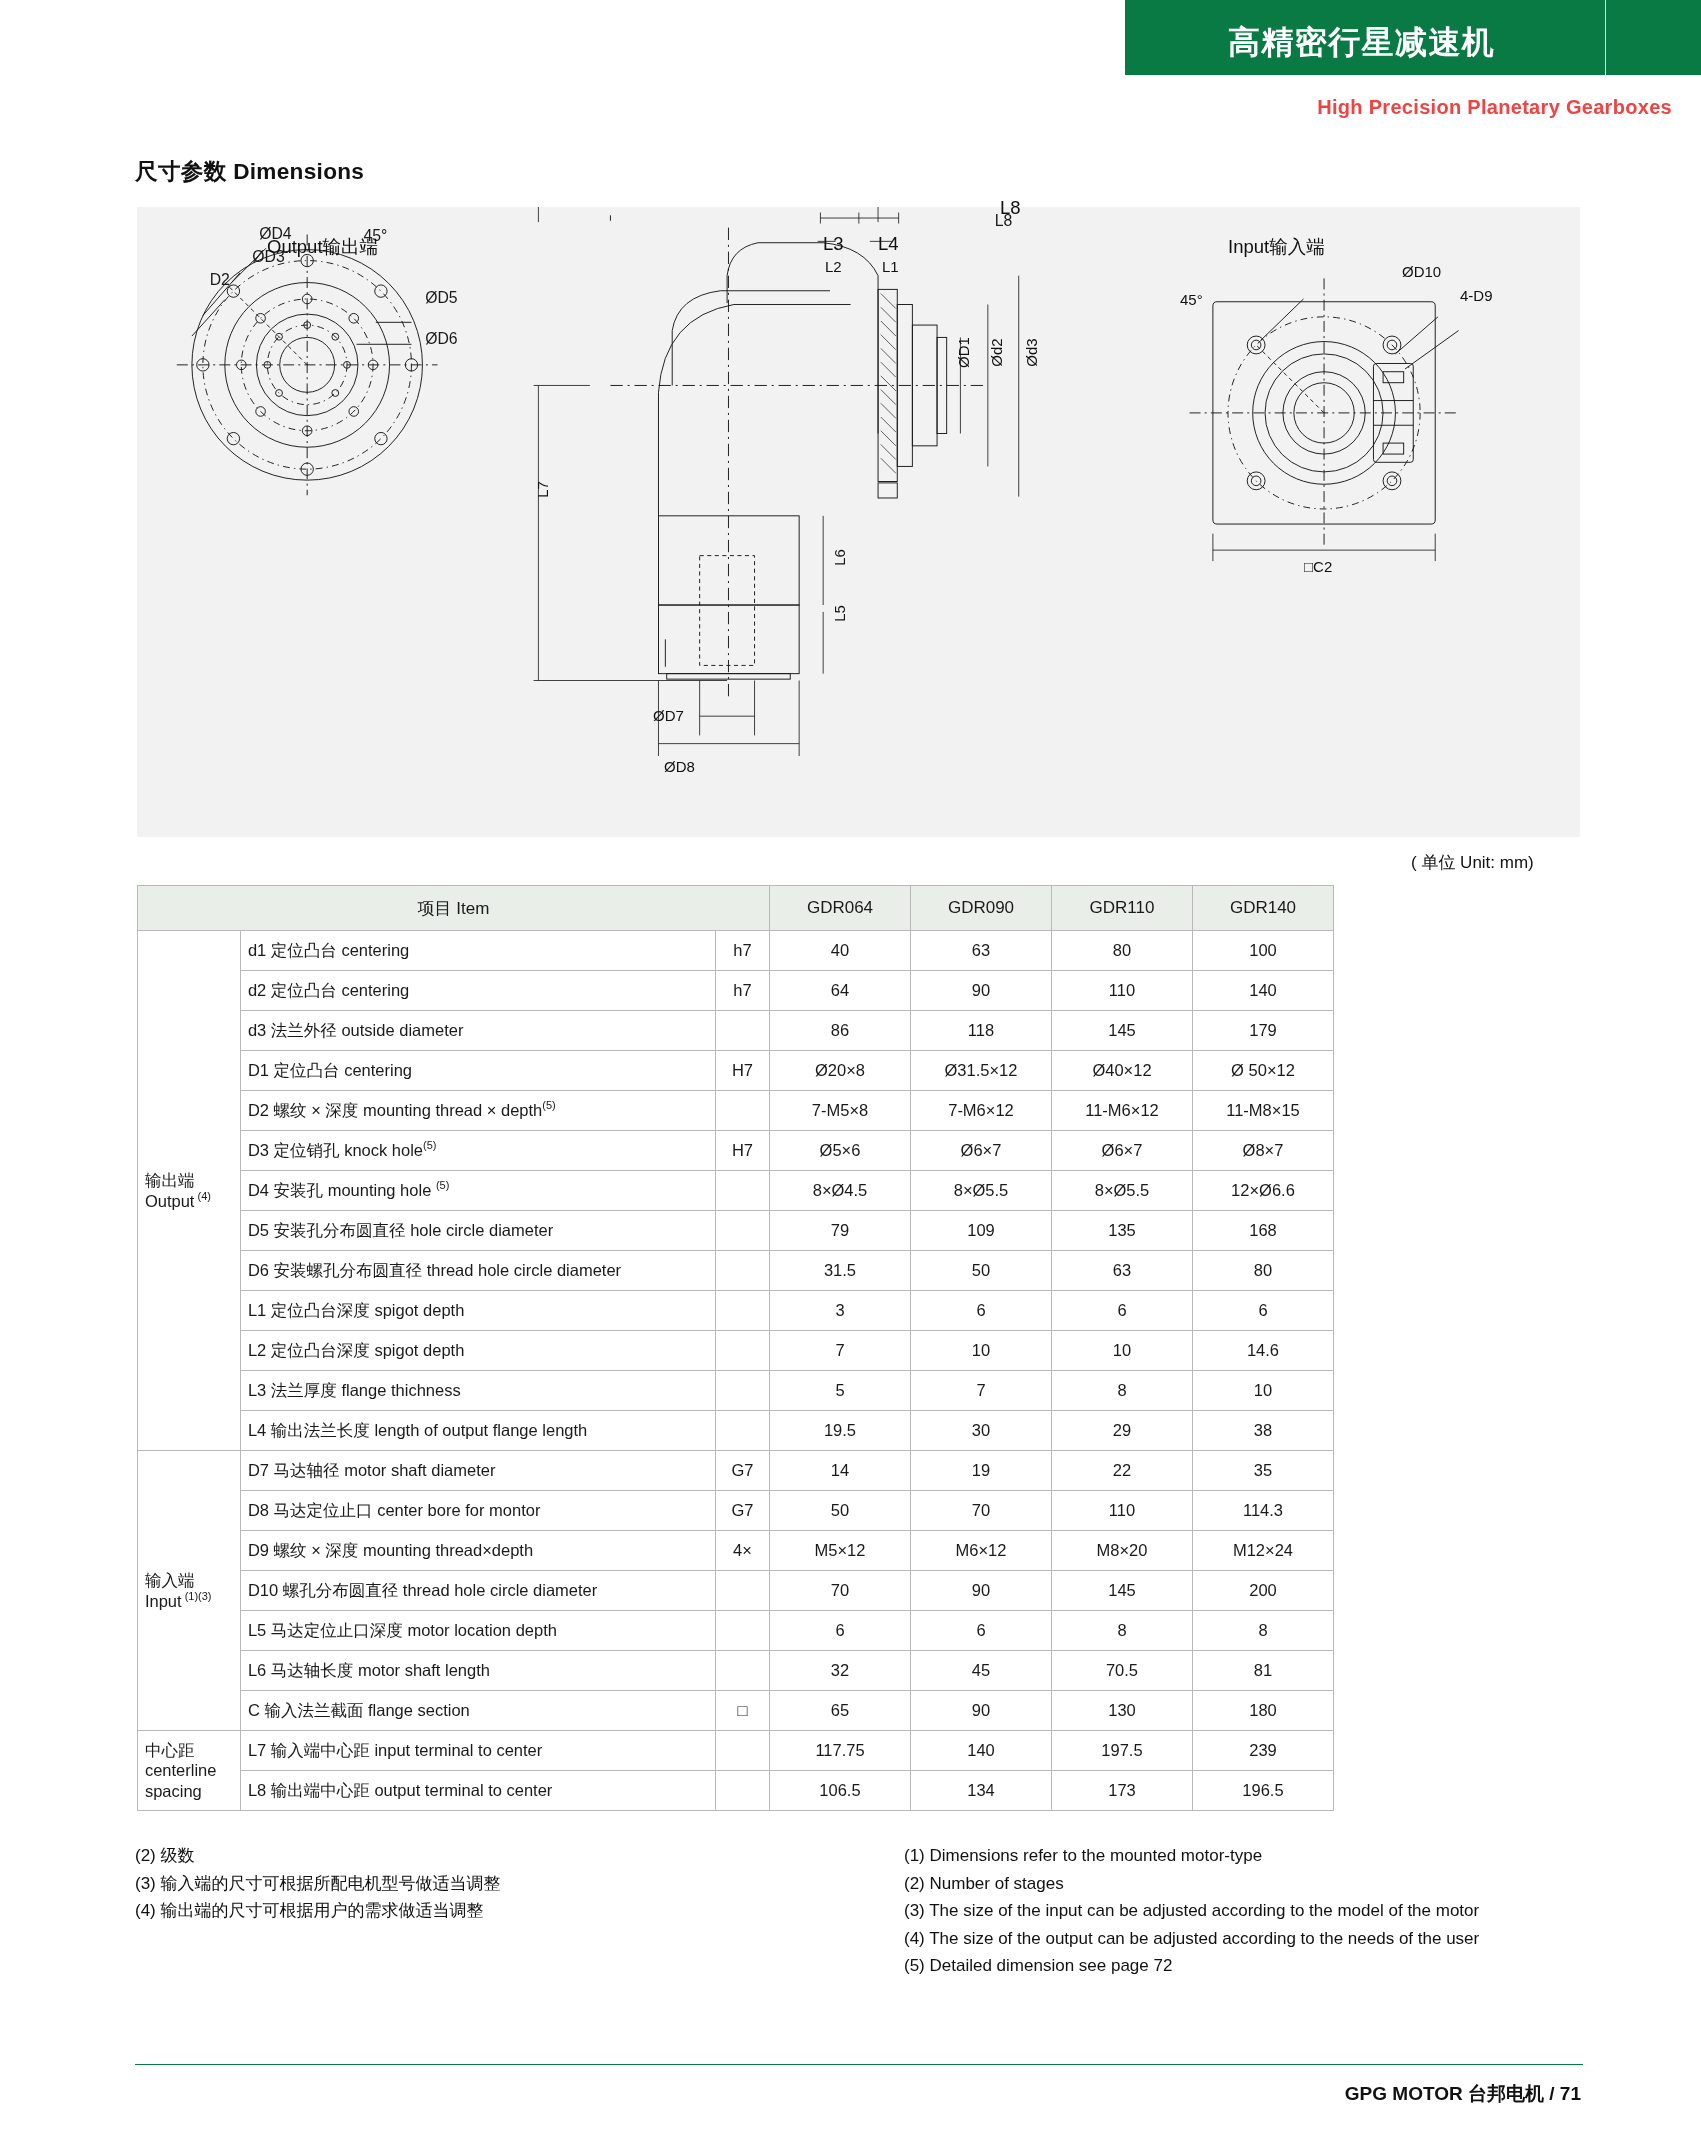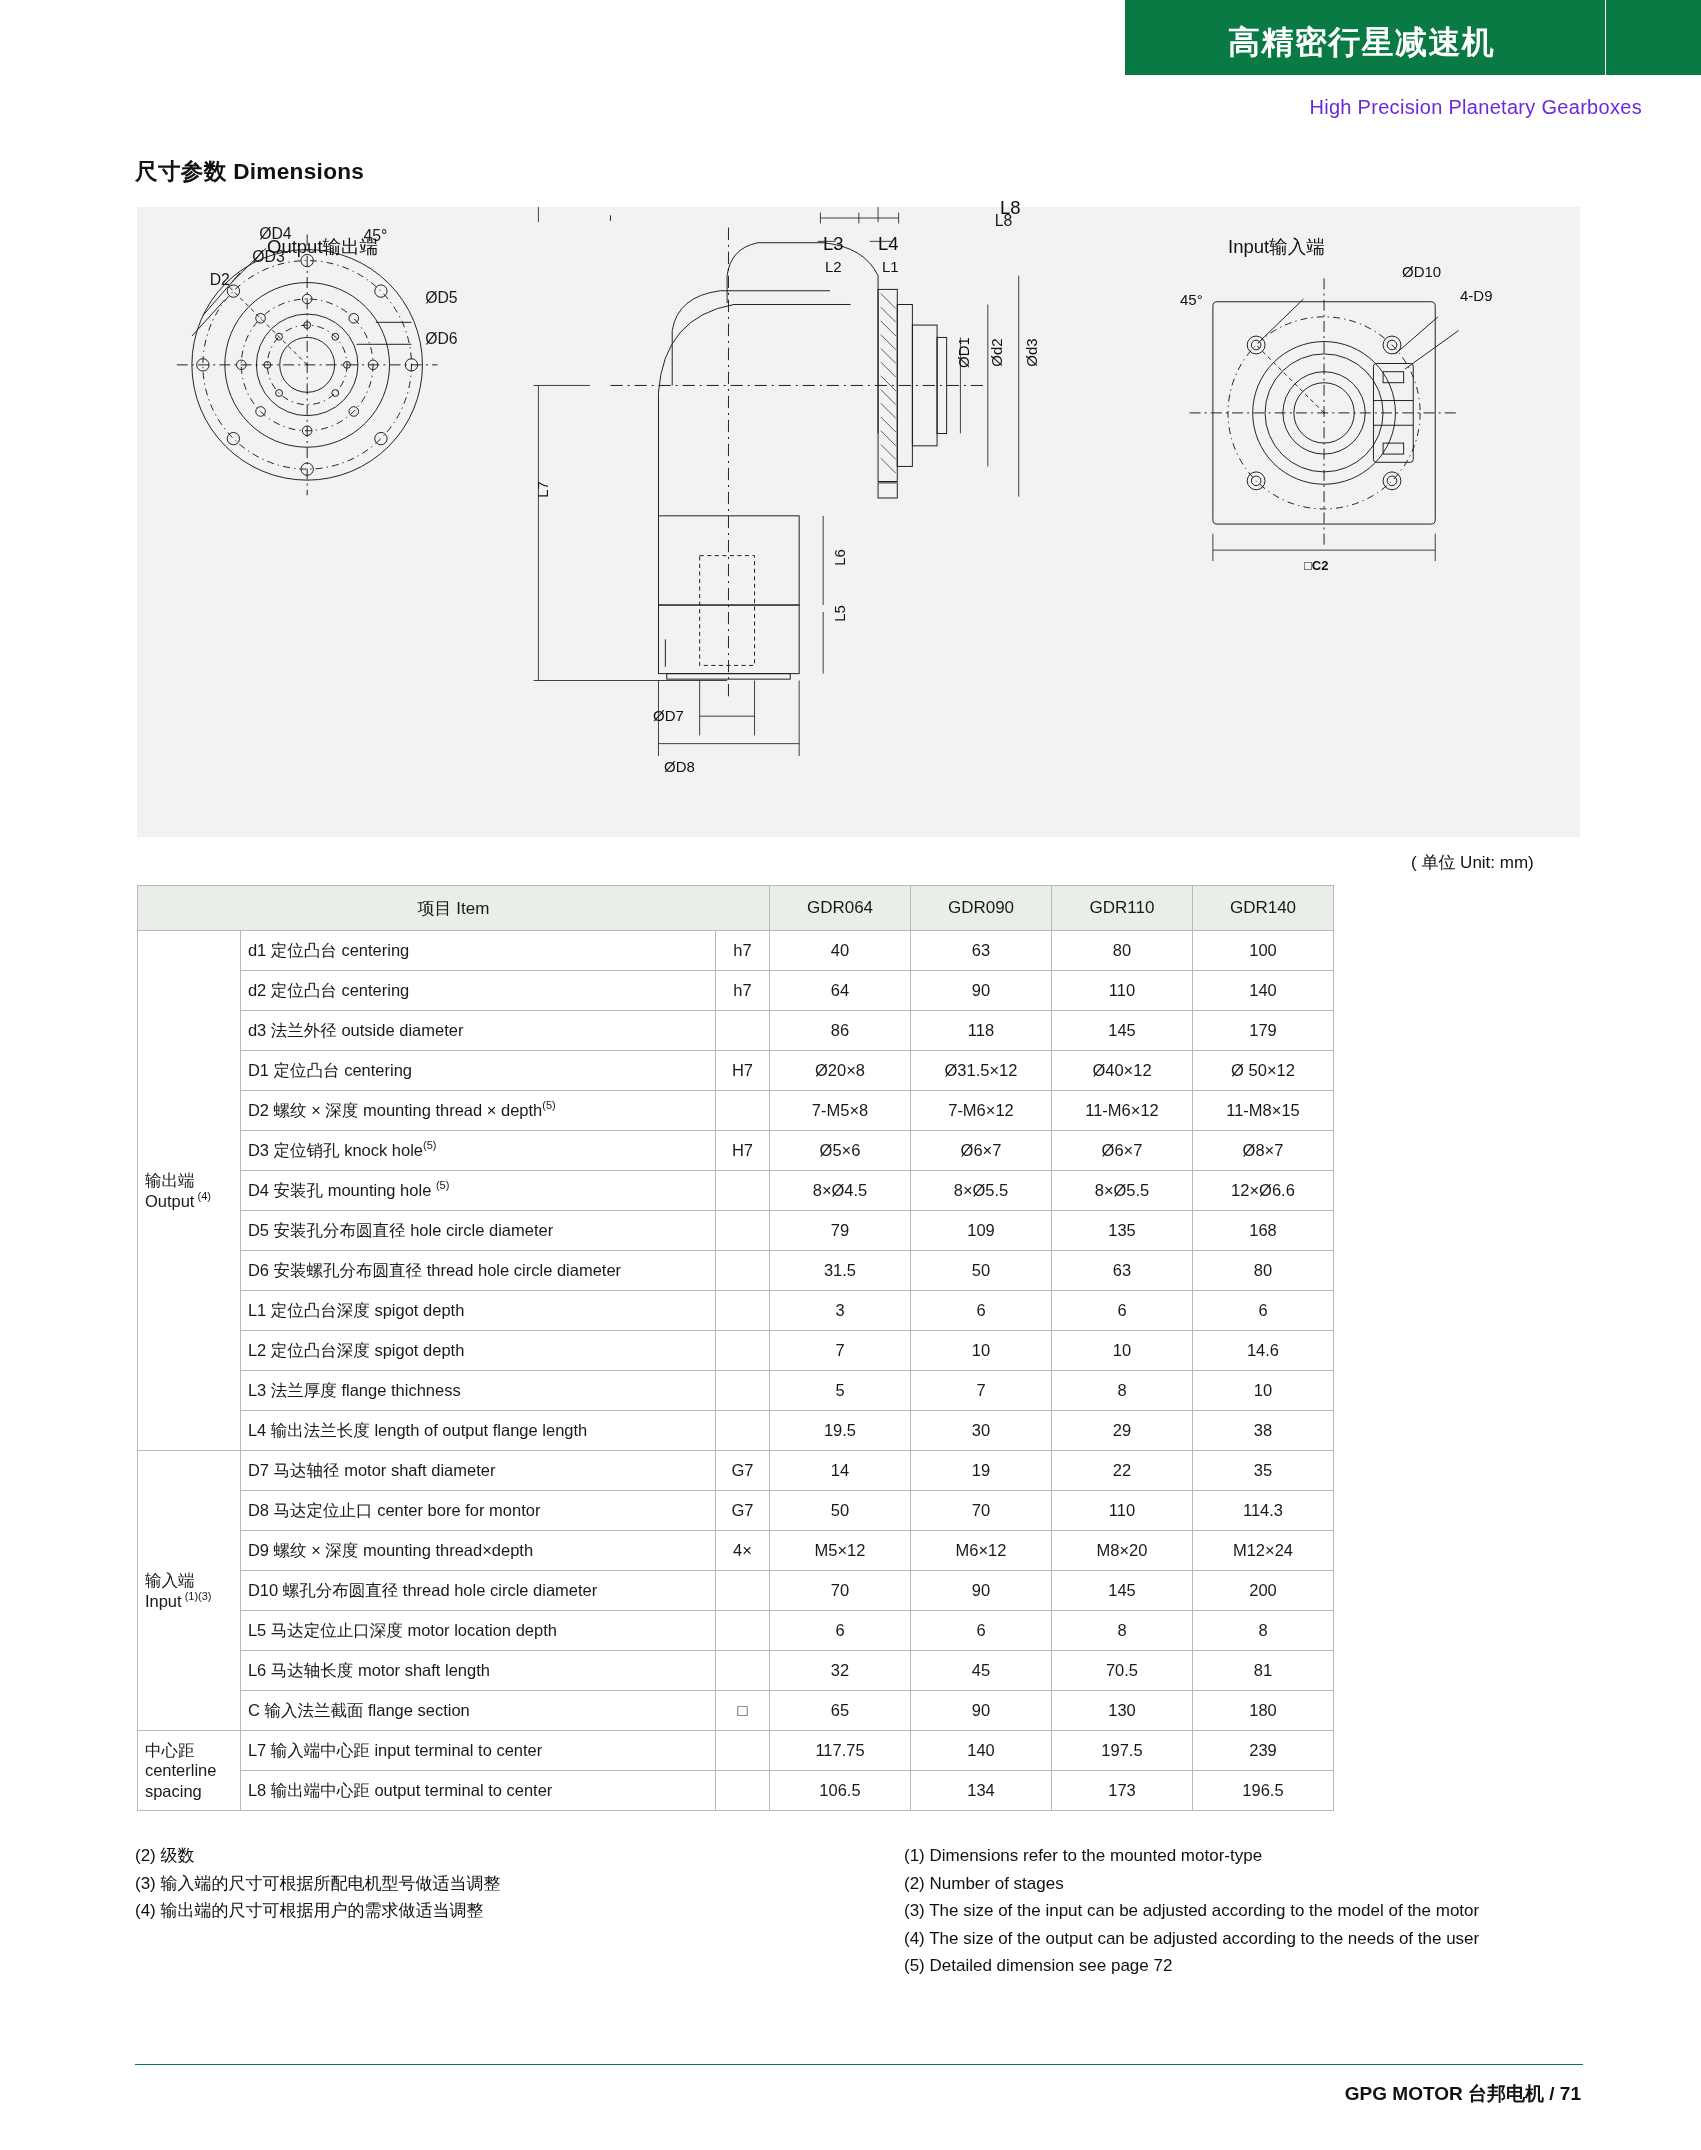--- a/index.html
+++ b/index.html
@@ -24,22 +24,22 @@
   .header-green-tail {
     position:absolute; top:0; left:1606px; width:96px; height:75px;
     background:#0a7a45;
   }
   .header-title-cn {
     position:absolute; top:20.6px; left:1228px;
     font-size:32px; font-weight:bold; color:#ffffff;
     letter-spacing:1.4px;
   }
   .header-sub-en {
-    position:absolute; top:96px; right:60px;
-    font-size:20px; font-weight:normal; color:#6d28d9;
+    position:absolute; top:96px; right:30px;
+    font-size:20px; font-weight:bold; color:#ef4444;
     letter-spacing:0.3px;
   }
 
   
   .section-title {
     position:absolute; top:156px; left:135px;
     font-size:22.6px; font-weight:bold; color:#111;
     letter-spacing:0.3px;
   }
 
@@ -355,21 +355,21 @@
   <div class="dwg-label" style="top:137px;left:880px;font-size:15px;transform:rotate(-90deg);">Ød3</div>
   <div class="dwg-label" style="top:274px;left:397px;font-size:15px;transform:rotate(-90deg);">L7</div>
   <div class="dwg-label" style="top:342px;left:694px;font-size:15px;transform:rotate(-90deg);">L6</div>
   <div class="dwg-label" style="top:398px;left:694px;font-size:15px;transform:rotate(-90deg);">L5</div>
   <div class="dwg-label" style="top:500px;left:516px;font-size:15px;">ØD7</div>
   <div class="dwg-label" style="top:527px;left:527px;font-size:15px;margin-top:24px;">ØD8</div>
 
   <div class="dwg-label" style="top:84px;left:1043px;font-size:15px;">45°</div>
   <div class="dwg-label" style="top:56px;left:1265px;font-size:15px;">ØD10</div>
   <div class="dwg-label" style="top:80px;left:1323px;font-size:15px;">4-D9</div>
-  <div class="dwg-label" style="top:351px;left:1167px;font-size:13px;font-weight:bold;">□C2</div>
+  <div class="dwg-label" style="top:351px;left:1167px;font-size:15px;">□C2</div>
 </div>
 
 <div class="unit-note">( 单位 Unit: mm)</div>
 
 <div class="table-wrap">
   <table class="dims">
     <thead>
       <tr>
         <th class="item-head" colspan="3">项目 Item</th>
         <th>GDR064</th>

